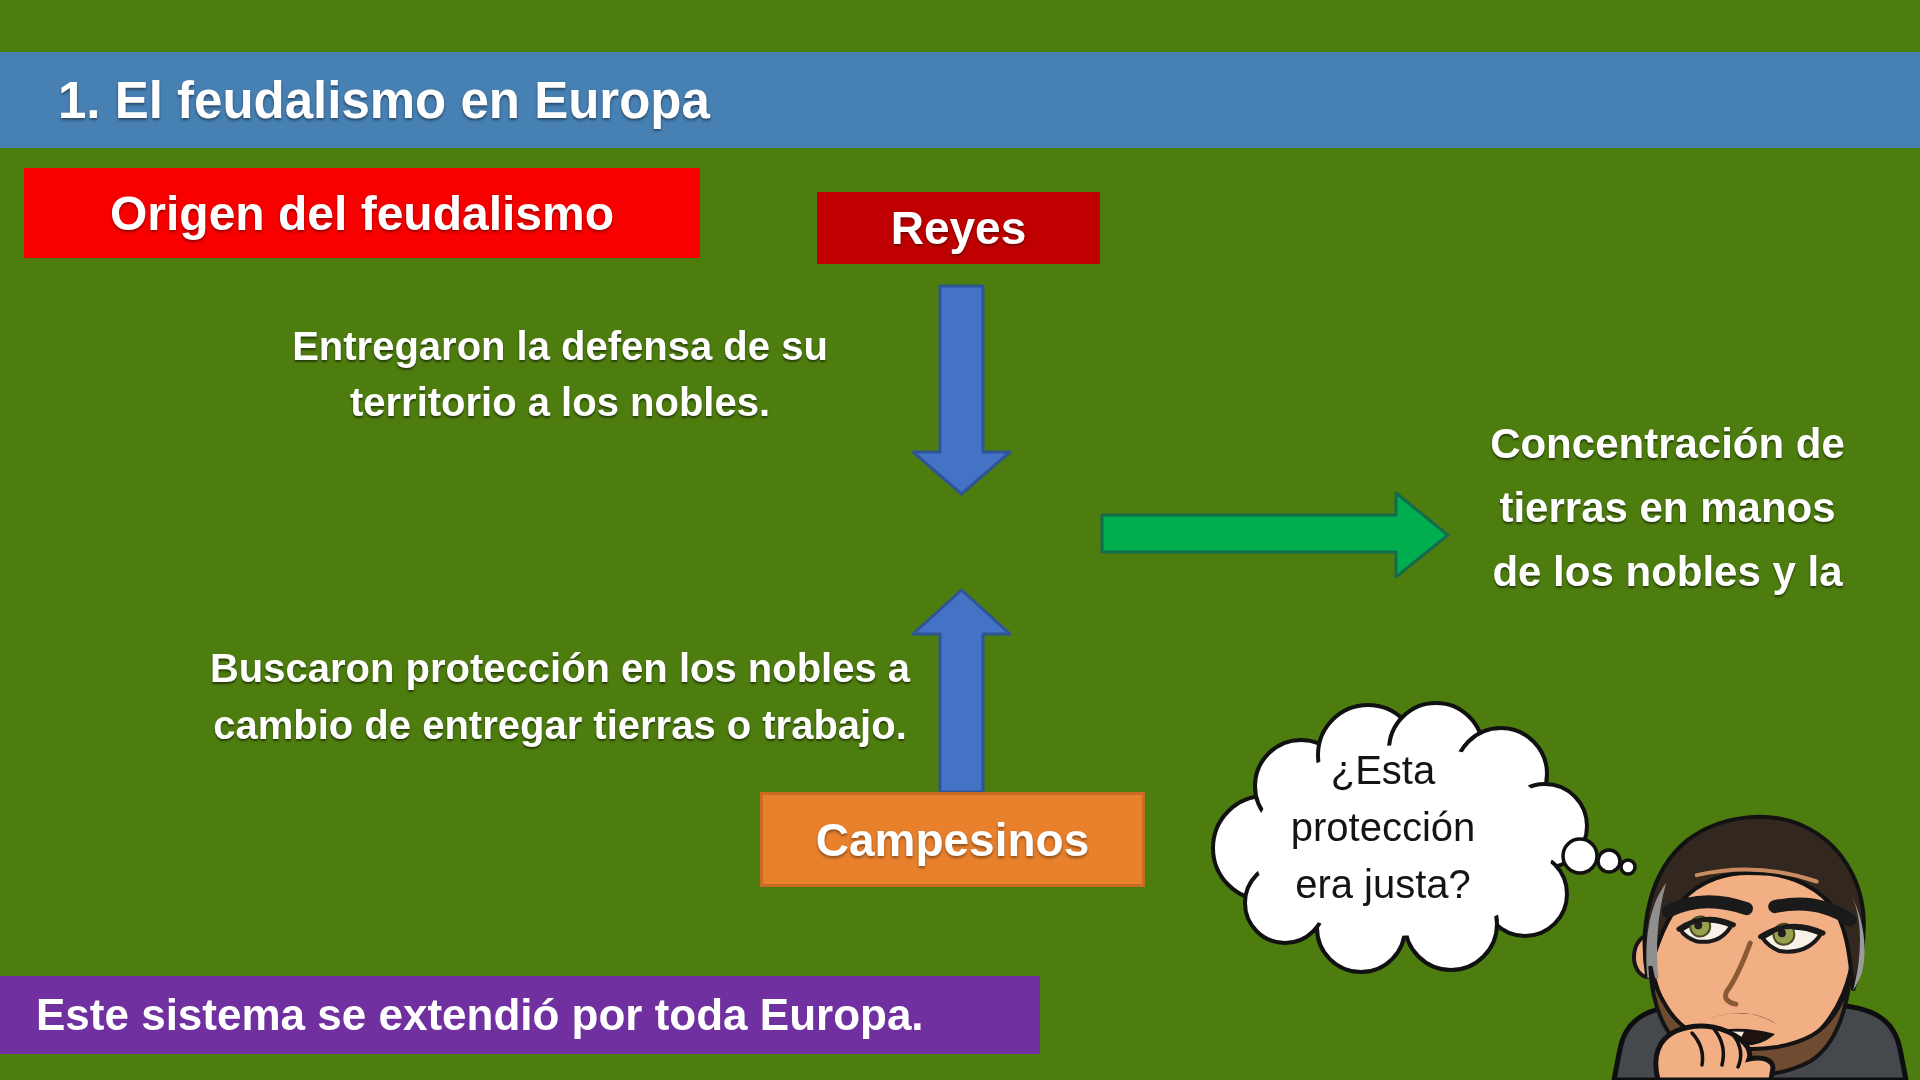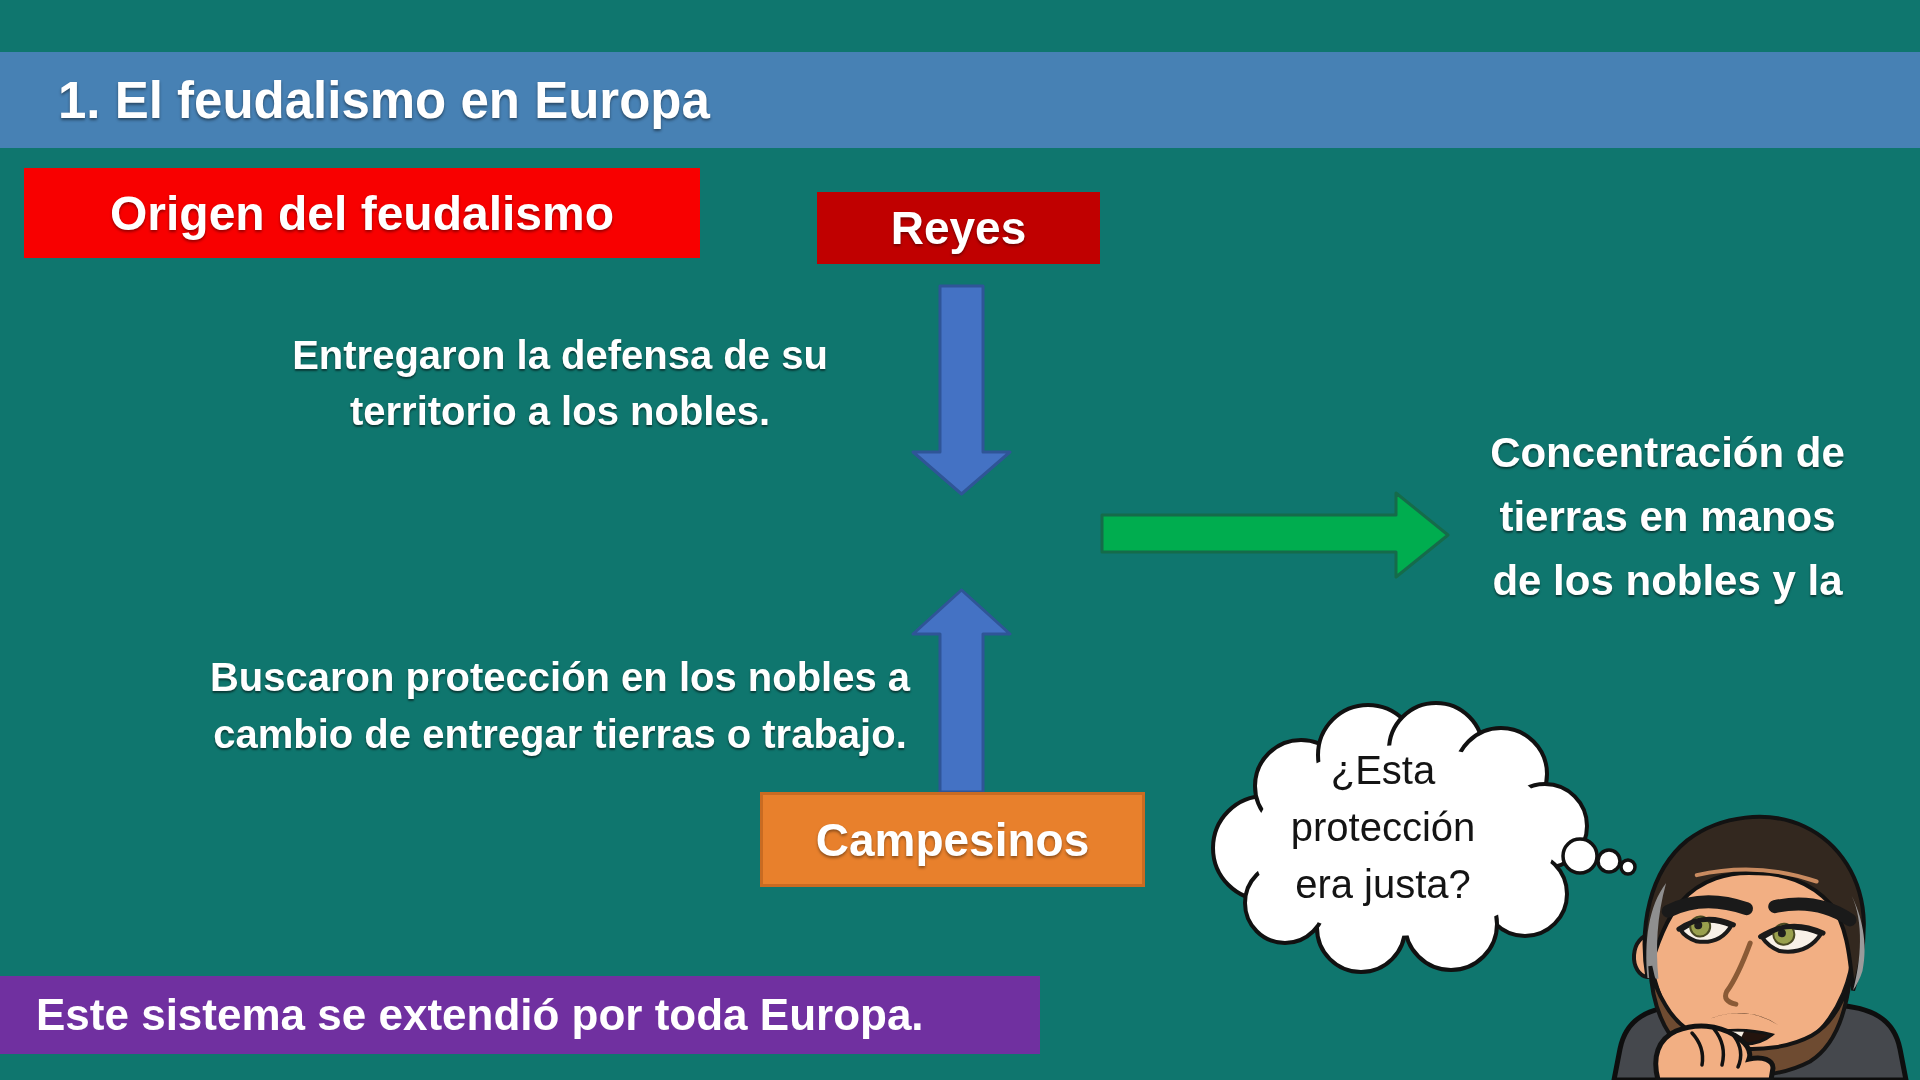--- a/index.html
+++ b/index.html
@@ -1,17 +1,17 @@
 <!DOCTYPE html>
 <html><head>
 <meta charset="utf-8">
 <style>
   html,body{margin:0;padding:0;background:#000;}
   .stage{
-    position:relative;width:1920px;height:1080px;background:#0f766e;
+    position:relative;width:1920px;height:1080px;background:#4d7c0f;
     overflow:hidden;font-family:"Liberation Sans",sans-serif;
   }
   .abs{position:absolute;}
   
   .banner{
     left:0;top:52px;width:1920px;height:96px;background:#4781B4;
     display:flex;align-items:center;
   }
   .banner .title{
     margin-left:58px;color:#fff;font-size:51px;font-weight:bold;
@@ -30,21 +30,20 @@
   .footer-box{
     left:0;top:976px;width:1040px;height:78px;background:#7030A0;
     display:flex;align-items:center;color:#fff;font-weight:bold;font-size:44px;
     white-space:nowrap;
   }
   .footer-box span{margin-left:36px;}
   
   .note{
     color:#fff;font-weight:bold;text-align:center;
     text-shadow:0 2px 2px rgba(0,0,0,.5);
-    margin-top:9px;
   }
   .note-entregaron{left:210px;top:318px;width:700px;font-size:40px;line-height:56px;}
   .note-buscaron{left:160px;top:640px;width:800px;font-size:40px;line-height:57px;}
   .note-concentracion{left:1445px;top:412px;width:445px;font-size:42px;line-height:64px;}
   .note div{white-space:nowrap;}
   
   .thought-text{
     left:1228px;top:742px;width:310px;text-align:center;color:#141414;
     font-size:40px;line-height:57px;font-weight:400;z-index:6;
   }

